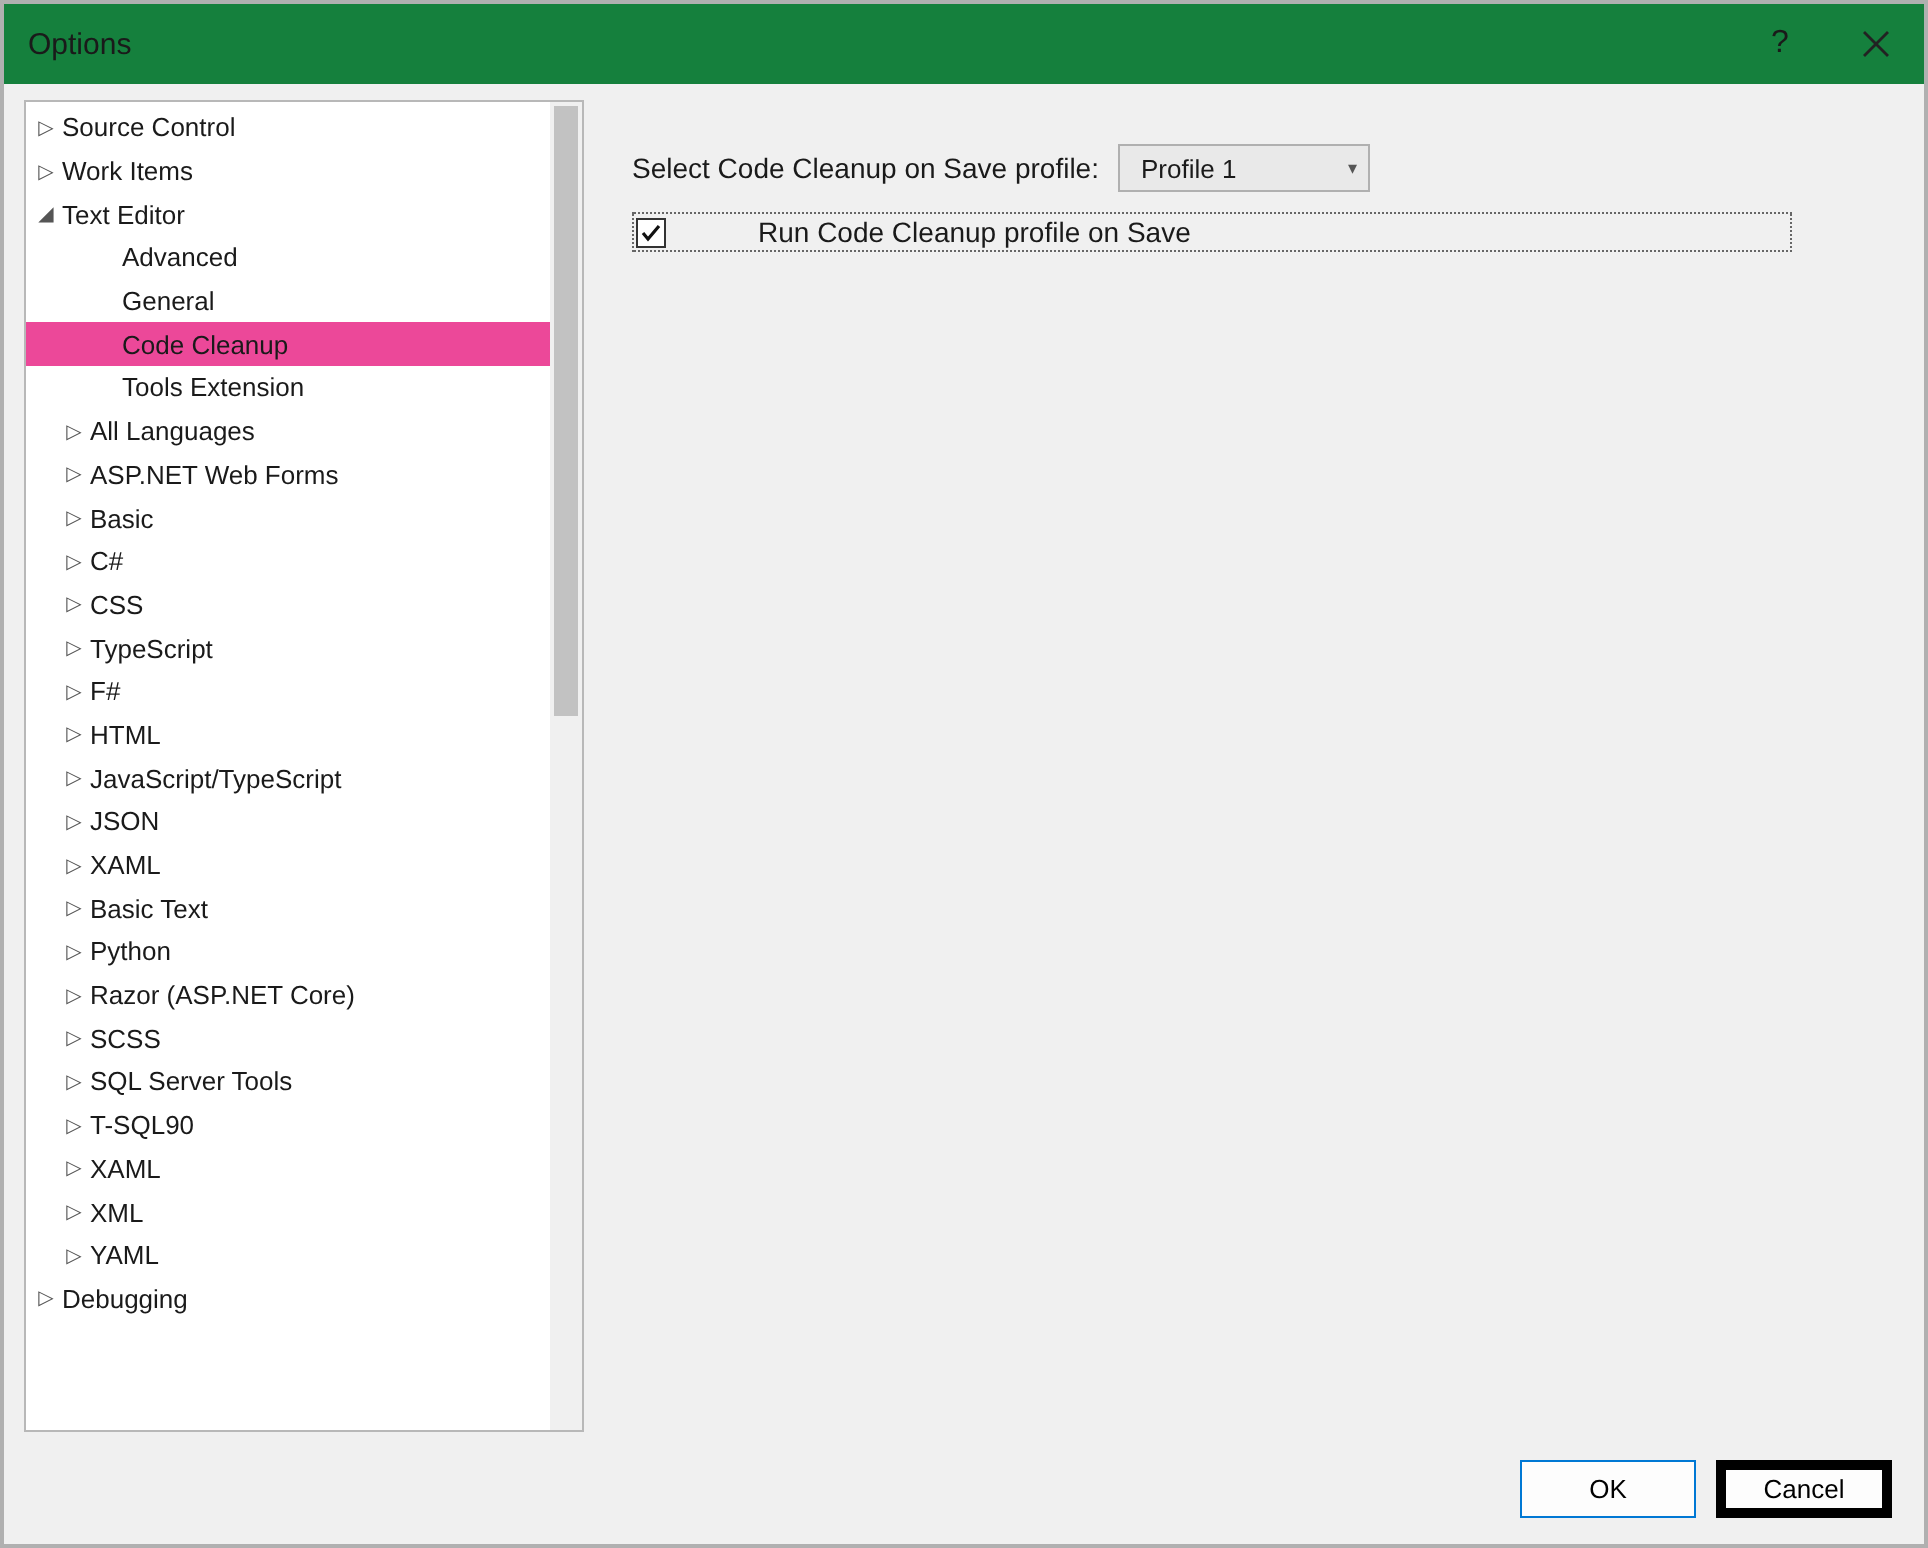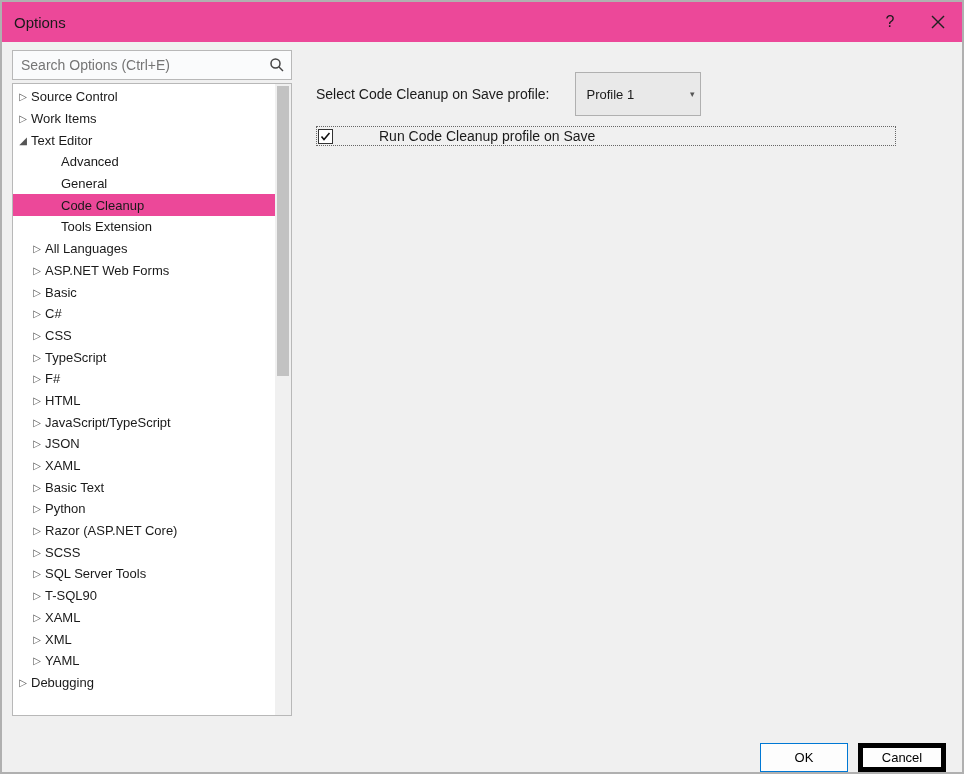--- a/index.html
+++ b/index.html
@@ -12,21 +12,21 @@
     height: 774px;
     border: 2px solid #b0b0b0;
     display: flex;
     flex-direction: column;
   }
   .titlebar {
     height: 40px;
     display: flex;
     align-items: center;
     padding-left: 12px;
-    background: #ec4899;
+    background: #15803d;
   }
   .titlebar .title {
     flex: 1;
     font-size: 15px;
   }
   .titlebar .tb-btn {
     width: 48px;
     height: 36px;
     display: flex;
     align-items: center;
@@ -126,29 +126,29 @@
   }
   .right {
     flex: 1;
     display: flex;
     flex-direction: column;
     padding-top: 22px;
   }
   .profile-row {
     display: flex;
     align-items: center;
-    gap: 26px;
+    gap: 10px;
     margin-bottom: 10px;
   }
   .profile-row .lbl {
     font-size: 14px;
   }
   .dropdown {
     width: 126px;
-    height: 44px;
+    height: 24px;
     border: 1px solid #b0b0b0;
     background: #e9e9e9;
     display: flex;
     align-items: center;
     padding: 0 6px 0 10px;
     justify-content: space-between;
     font-size: 13px;
   }
   .dropdown .dd-icon {
     font-size: 9px;
@@ -173,21 +173,21 @@
     font-size: 11px;
     background: #fff;
   }
   .check-row .cb-label {
     font-size: 14px;
     margin-left: 40px;
   }
   .footer {
     height: 56px;
     display: flex;
-    align-items: flex-end;
+    align-items: center;
     justify-content: flex-end;
     gap: 10px;
     padding-right: 16px;
     background: #f0f0f0;
   }
   .btn {
     min-width: 88px;
     height: 29px;
     border: 5px solid #000000;
     background: #fdfdfd;
@@ -212,29 +212,20 @@
   <div class="tb-btn">
     <svg width="14" height="14" viewBox="0 0 14 14">
       <line x1="1" y1="1" x2="13" y2="13" stroke="#222" stroke-width="1.4"></line>
       <line x1="13" y1="1" x2="1" y2="13" stroke="#222" stroke-width="1.4"></line>
     </svg>
   </div>
 </div>
 
 <div class="content">
   <div class="left">
-    <div class="search-wrap">
-      <input type="text" placeholder="Search Options (Ctrl+E)" style="">
-      <div class="mag">
-        <svg width="16" height="16" viewBox="0 0 16 16">
-          <circle cx="6.5" cy="6.5" r="4.5" fill="none" stroke="#444" stroke-width="1.5"></circle>
-          <line x1="10" y1="10" x2="14" y2="14" stroke="#444" stroke-width="1.5"></line>
-        </svg>
-      </div>
-    </div>
     <div class="tree-wrap">
       <div class="tree" id="tree">
           <div class="tree-row depth-0">
             <span class="arrow">▷</span>
             <span class="label">Source Control</span>
           </div>
           <div class="tree-row depth-0">
             <span class="arrow">▷</span>
             <span class="label">Work Items</span>
           </div>

